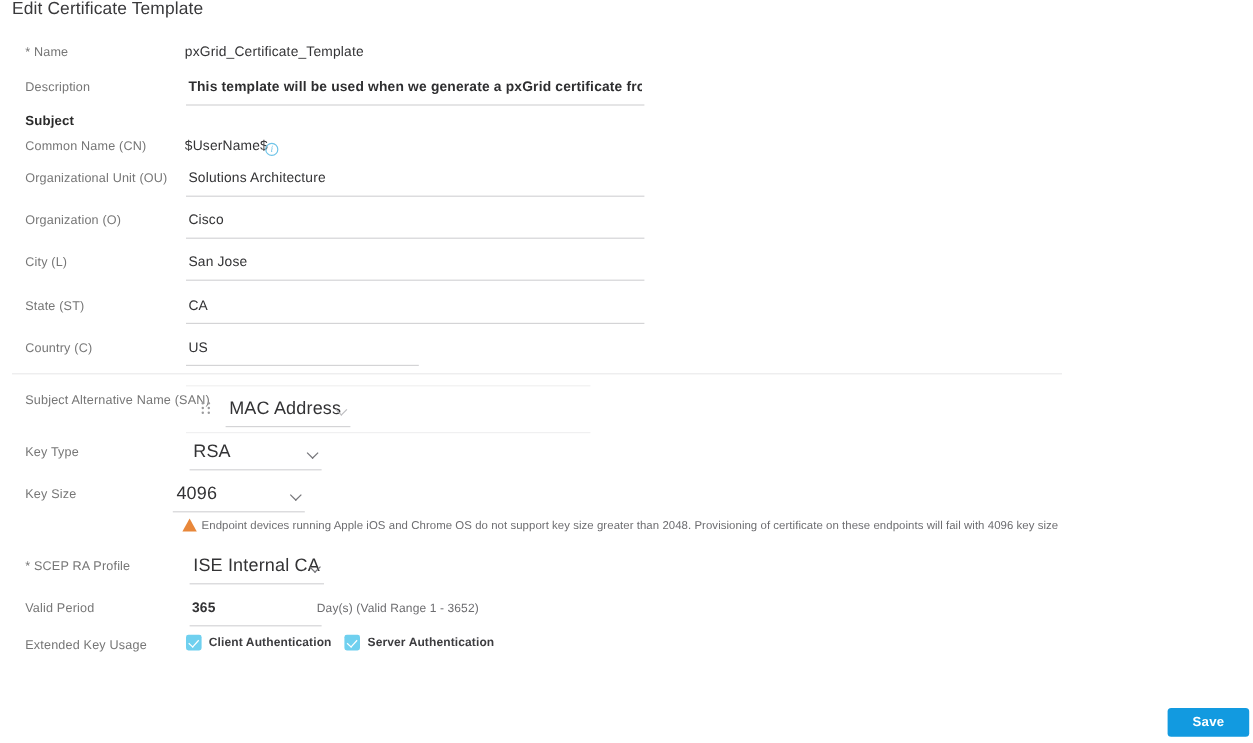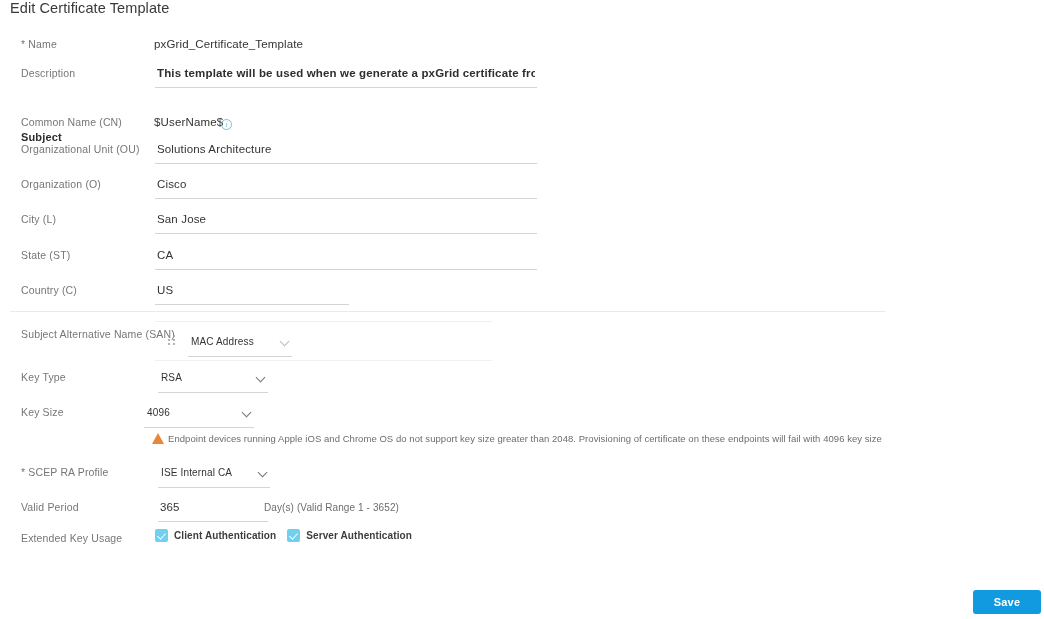--- a/index.html
+++ b/index.html
@@ -45,21 +45,20 @@
     white-space: nowrap;
     line-height: 14px;
   }
   .lbl.req::before {
     content: "* ";
   }
   .lbl.bold {
     color: #2b2b2b;
     font-weight: bold;
     font-size: 11px;
-    margin-top: 36px;
   }
 
   
   .field {
     position: absolute;
     left: 155px;
     top: -3px;
   }
   .fval {
     font-size: 11.5px;
@@ -145,21 +144,21 @@
   .drag-handle i:nth-child(3){ left:0; top:4px; }
   .drag-handle i:nth-child(4){ left:5px; top:4px; }
   .drag-handle i:nth-child(5){ left:0; top:8px; }
   .drag-handle i:nth-child(6){ left:5px; top:8px; }
 
   
   .sel {
     position: absolute;
   }
   .sel .selval {
-    font-size: 10px;
+    font-size: 15px;
     color: #333335;
     letter-spacing: 0.15px;
     white-space: nowrap;
     line-height: 20px;
     padding-left: 3px;
     display: inline-block;
   }
   .sel .underline { margin-top: 4px; }
   .chev {
     position: absolute;
@@ -383,21 +382,21 @@
   <span class="lbl req">SCEP RA Profile</span>
   <div class="sel" style="left:158px;top:-3px;width:112px;">
     <span class="selval">ISE Internal CA</span>
     <span class="chev" style="right:2px;"></span>
     <div class="underline"></div>
   </div>
 </div>
 
 <div class="row" style="top:500px;">
   <span class="lbl">Valid Period</span>
-  <div class="field" style="left:158px;width:110px;">
+  <div class="field" style="left:158px;width:110px;font-weight:bold;">
     <span class="fval">365</span>
     <div class="underline"></div>
   </div>
   <span class="suffix" style="left:264px;top:-2px;">Day(s) (Valid Range 1 - 3652)</span>
 </div>
 
 <div class="row" style="top:531px;">
   <span class="lbl">Extended Key Usage</span>
 </div>
 <div class="cbwrap">

